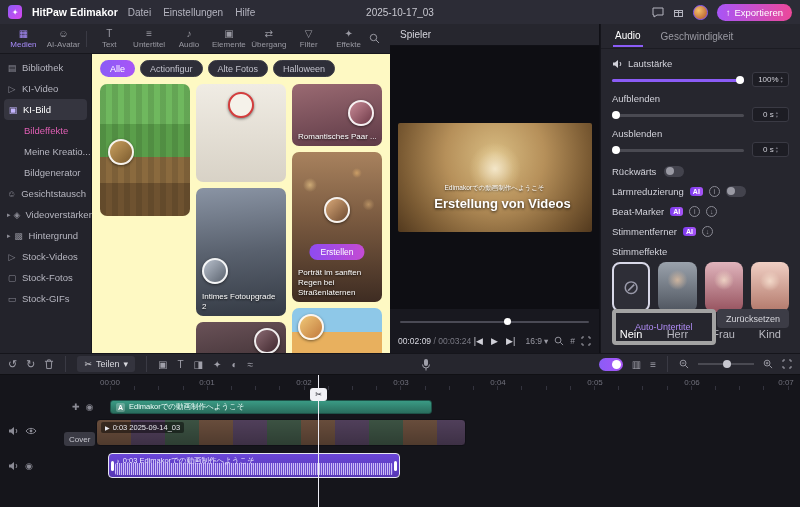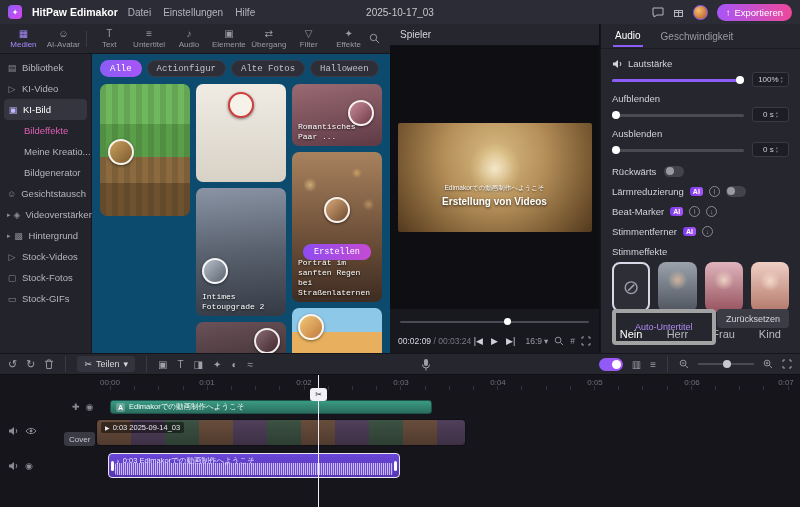--- a/index.html
+++ b/index.html
@@ -41,22 +41,22 @@
   .sitem { height:21px; display:flex; align-items:center; gap:5px; padding:0 7px; font-size:9.5px;
     color:#b6b6c0; white-space:nowrap; cursor:default; }
   .sitem .sic { font-size:9px; color:#8a8a94; width:10px; text-align:center; }
   .sitem.active { background:#35353f; border-radius:4px; margin:0 4px; padding:0 4px; color:#fff; }
   .sitem.active .sic { color:#c4b5fd; }
   .sitem.sub { padding-left:24px; }
   .sitem.sub.pink { color:#e05fb4; }
   .sitem .exp { font-size:7px; color:#8a8a94; margin-right:-2px; }
 
   
-  .gallery { position:absolute; top:54px; left:92px; width:298px; height:299px; background:#0c4a6e;
-    padding:6px 8px; overflow:hidden;font-family:Liberation Mono, monospace; }
+  .gallery { position:absolute; top:54px; left:92px; width:298px; height:299px; background:#fef9c3;
+    padding:6px 8px; overflow:hidden; }
   .chips { display:flex; gap:5px; margin-bottom:7px; }
   .chip { height:17px; display:flex; align-items:center; padding:0 9px; border-radius:9px; font-size:9px;
     background:#2e2e38; border:1px solid #3c3c46; color:#c2c2cc; }
   .chip.active { background:linear-gradient(90deg,#8b5cf6,#a855f7); border-color:transparent; color:#fff; }
   .cols { display:flex; gap:6px; }
   .gcol { width:90px; }
   .tile { position:relative; border-radius:7px; overflow:hidden; margin-bottom:6px; }
   .cap { position:absolute; bottom:4px; left:6px; right:4px; font-size:8px; line-height:1.25; color:#fff;
     text-shadow:0 1px 2px rgba(0,0,0,.85); }
   .badge { position:absolute; width:26px; height:26px; border-radius:50%;
@@ -85,22 +85,22 @@
   .pheader { height:22px; background:#26262e; display:flex; align-items:center; padding:0 10px;
     font-size:10px; color:#d4d4dc; border-bottom:1px solid #101016; }
   .videowrap { position:absolute; top:22px; bottom:44px; left:0; right:0; background:#0e0e13;
     display:flex; align-items:center; justify-content:center; }
   .video { position:relative; width:194px; height:109px; border-radius:2px; overflow:hidden;
     background:
       radial-gradient(circle 26px at 50% 42%,rgba(250,240,215,.85),rgba(240,220,170,.25) 70%,transparent),
       radial-gradient(circle at 50% 30%,#d8bc82 0%,#b6905a 40%,#7c5c34 75%,#52391e 100%); }
   .ov1 { position:absolute; top:56%; width:100%; text-align:center; font-size:6.5px; color:#fff;
     text-shadow:0 1px 2px rgba(0,0,0,.7); }
-  .ov2 { position:absolute; top:67%; width:100%; text-align:center; font-size:10px; font-weight:bold;
-    color:#fff; text-shadow:0 1px 3px rgba(0,0,0,.8); }
+  .ov2 { position:absolute; top:67%; width:100%; text-align:center; font-size:13px; font-weight:bold;
+    color:#fff; text-shadow:0 1px 3px rgba(0,0,0,.8);margin-left:8px; }
   .scrub { position:absolute; bottom:26px; left:10px; right:10px; height:10px; }
   .scrub .line { position:absolute; top:4px; left:0; right:0; height:2px; background:#4a4a55; border-radius:1px; }
   .scrub .dot { position:absolute; top:1px; left:55%; width:7px; height:7px; border-radius:50%; background:#fff; }
   .pcontrols { position:absolute; bottom:0; left:0; right:0; height:24px; display:flex; align-items:center;
     padding:0 8px; font-size:8.5px; color:#9a9aa4; background:#18181f; }
   .ptime .cur { color:#d8d8e0; } .ptime .tot { color:#7a7a84; }
   .transport { position:absolute; left:50%; transform:translateX(-50%); display:flex; gap:8px;
     font-size:9px; color:#d0d0d8; }
   .pright { margin-left:auto; display:flex; align-items:center; gap:6px; color:#9a9aa4; }
   .ratio { display:flex; gap:2px; }

